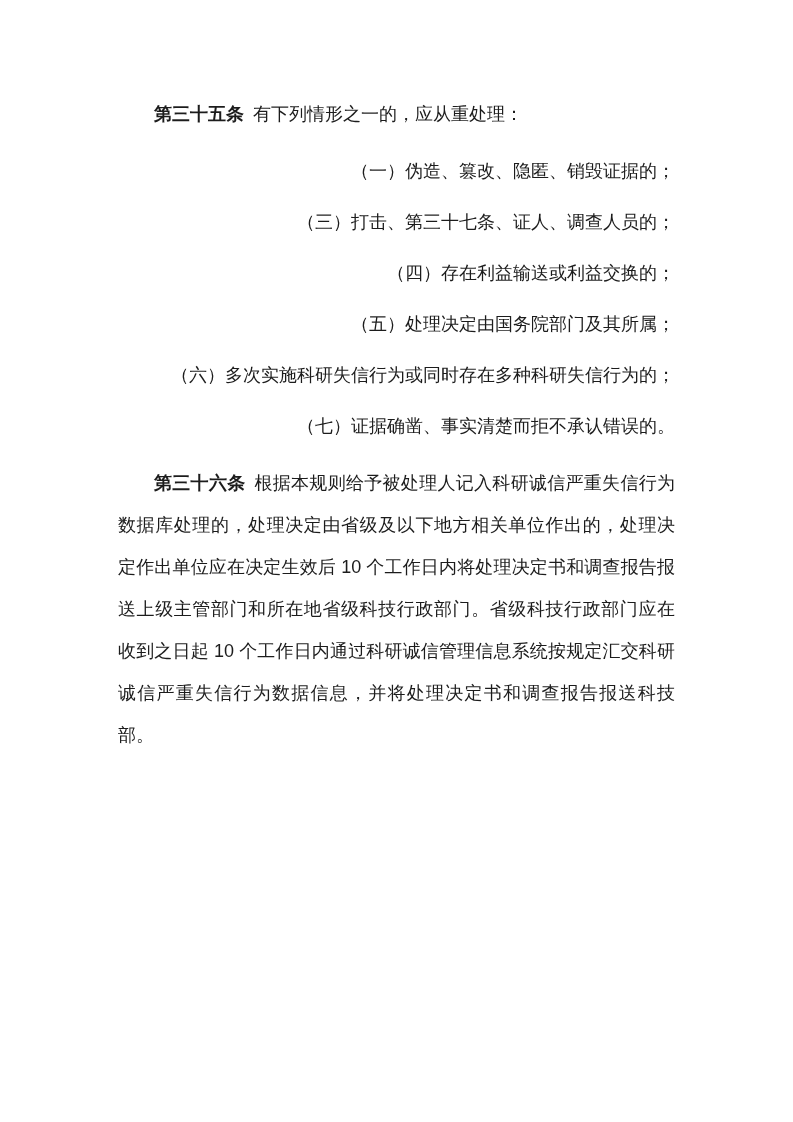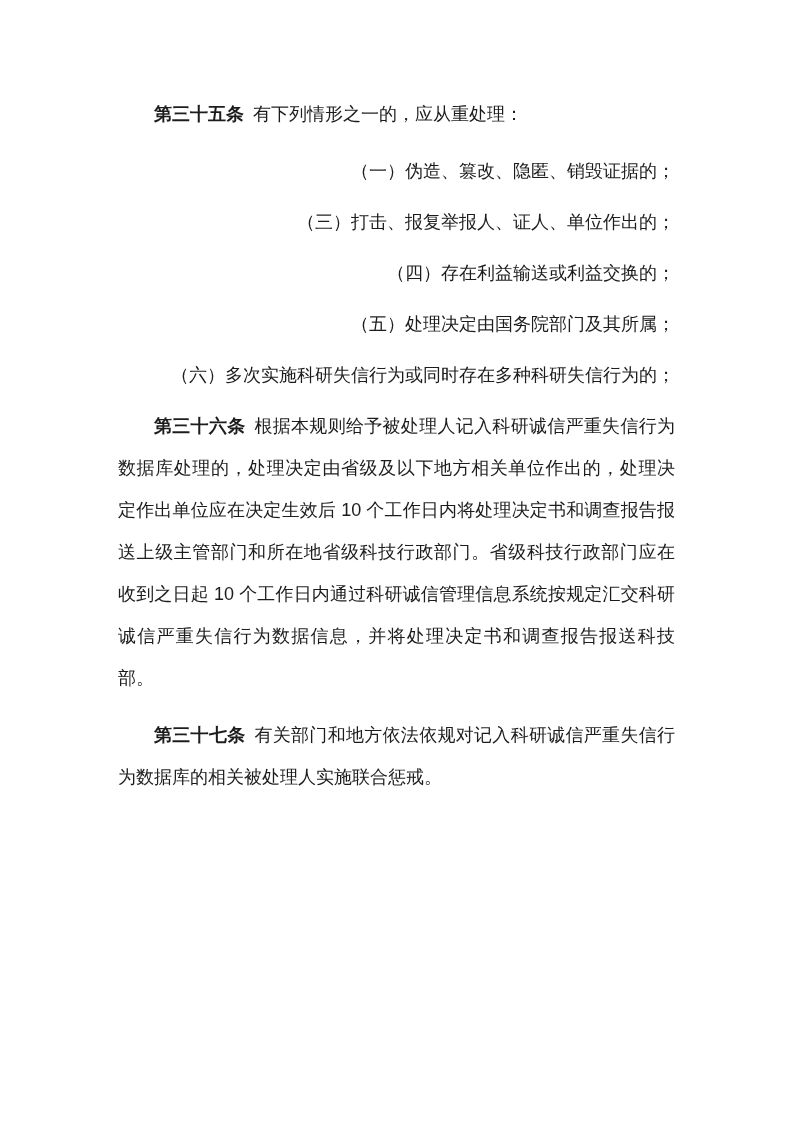--- a/index.html
+++ b/index.html
@@ -51,28 +51,28 @@
 <body>
 
 <div class="screen">
   <div class="page-content">
 
     <p class="para indent gap-lg"><b class="article-no">第三十五条</b><span>有下列情形之一的，应从重处理：</span></p>
 
     <p class="para indent list-item">（一）伪造、篡改、隐匿、销毁证据的；</p>
 
 
-    <p class="para indent list-item">（三）打击、报复举报人、证人、单位作出的；</p>
+    <p class="para indent list-item">（三）打击、第三十七条、证人、调查人员的；</p>
 
     <p class="para indent list-item">（四）存在利益输送或利益交换的；</p>
 
     <p class="para indent list-item">（五）处理决定由国务院部门及其所属；</p>
 
     <p class="para indent list-item">（六）多次实施科研失信行为或同时存在多种科研失信行为的；</p>
 
+    <p class="para indent list-item gap-lg">（七）证据确凿、事实清楚而拒不承认错误的。</p>
 
     <p class="para indent justify gap-lg"><b class="article-no">第三十六条</b><span>根据本规则给予被处理人记入科研诚信严重失信行为数据库处理的，处理决定由省级及以下地方相关单位作出的，处理决定作出单位应在决定生效后 10 个工作日内将处理决定书和调查报告报送上级主管部门和所在地省级科技行政部门。省级科技行政部门应在收到之日起 10 个工作日内通过科研诚信管理信息系统按规定汇交科研诚信严重失信行为数据信息，并将处理决定书和调查报告报送科技部。</span></p>
 
 
-    <p class="para indent justify"><b class="article-no">第三十七条</b><span>有关部门和地方依法依规对记入科研诚信严重失信行为数据库的相关被处理人实施联合惩戒。</span></p>
 
   </div>
 </div>
 
 </body></html>

